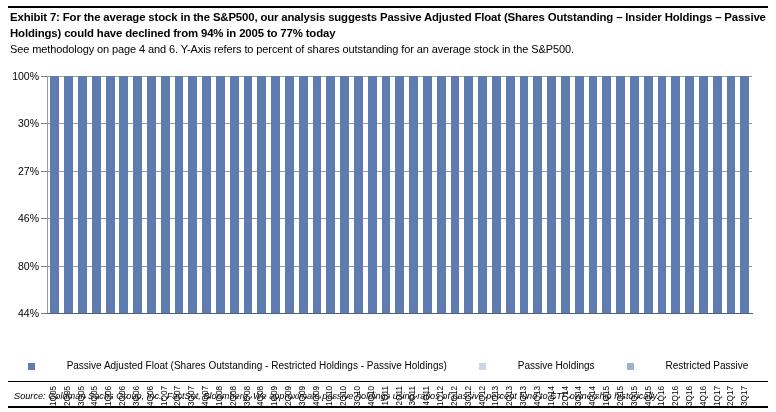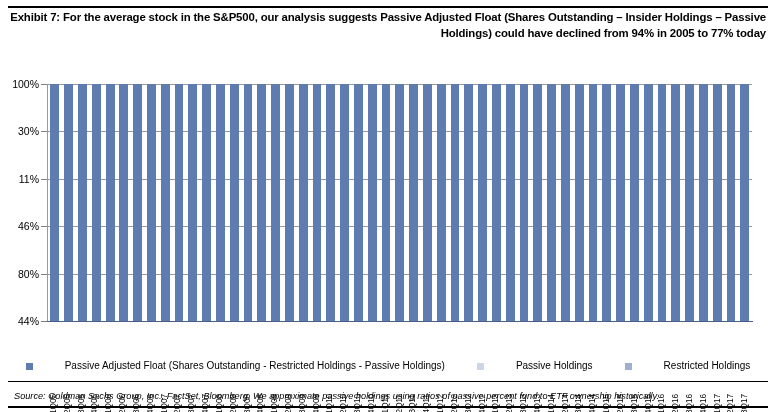--- a/index.html
+++ b/index.html
@@ -22,30 +22,29 @@
     position:absolute;left:8px;right:8px;bottom:4px;height:2px;background:#000;
   }
 
   
   .header{
     position:absolute;left:10px;right:10px;top:10px;
   }
   .title{
     font-size:11.4px;font-weight:bold;line-height:15.5px;letter-spacing:-0.15px;
     margin:0;
-    text-align:right;
   }
   .subtitle{
     font-size:11px;font-weight:normal;line-height:15px;letter-spacing:-0.1px;
     margin:1px 0 0 0;
   }
 
   
   .plot-wrap{
-    position:absolute;left:0;top:78px;width:776px;height:250px;
+    position:absolute;left:0;top:70px;width:776px;height:250px;
   }
   .y-axis{
     position:absolute;left:0;top:0;width:47px;height:243px;
   }
   .y-tick{
     position:absolute;right:8px;font-size:10.5px;line-height:10px;
     transform:translateY(-5px);white-space:nowrap;color:#000;
   }
   .y-tick-mark{
     position:absolute;right:0;width:6px;height:1px;background:#808080;
@@ -108,30 +107,31 @@
 </style>
 </head>
 <body>
 
 <div class="exhibit">
 
   <div class="rule-top"></div>
 
   <div class="header">
     <p class="title">Exhibit 7: For the average stock in the S&amp;P500, our analysis suggests Passive Adjusted Float (Shares Outstanding – Insider Holdings – Passive Holdings) could have declined from 94% in 2005 to 77% today</p>
+    <p class="subtitle">See methodology on page 4 and 6. Y-Axis refers to percent of shares outstanding for an average stock in the S&amp;P500.</p>
   </div>
 
   <div class="plot-wrap">
 
     <div class="y-axis" id="y-axis">
         <div class="y-tick" style="top: 6px;">100%</div>
         <div class="y-tick-mark" style="top: 6px;"></div>
         <div class="y-tick" style="top: 53.4px;">30%</div>
         <div class="y-tick-mark" style="top: 53.4px;"></div>
-        <div class="y-tick" style="top: 100.8px;">11%</div>
+        <div class="y-tick" style="top: 100.8px;">27%</div>
         <div class="y-tick-mark" style="top: 100.8px;"></div>
         <div class="y-tick" style="top: 148.2px;">46%</div>
         <div class="y-tick-mark" style="top: 148.2px;"></div>
         <div class="y-tick" style="top: 195.6px;">80%</div>
         <div class="y-tick-mark" style="top: 195.6px;"></div>
         <div class="y-tick" style="top: 243px;">44%</div>
         <div class="y-tick-mark" style="top: 243px;"></div>
       </div>
 
     <div class="plot">
@@ -565,21 +565,21 @@
       <div class="legend-item">
         <span class="legend-swatch" style="background: rgb(95, 124, 176);"></span>
         <span class="legend-label">Passive Adjusted Float (Shares Outstanding - Restricted Holdings - Passive Holdings)</span>
       </div>
       <div class="legend-item">
         <span class="legend-swatch" style="background: rgb(204, 214, 232);"></span>
         <span class="legend-label">Passive Holdings</span>
       </div>
       <div class="legend-item">
         <span class="legend-swatch" style="background: rgb(158, 176, 208);"></span>
-        <span class="legend-label">Restricted Holdings</span>
+        <span class="legend-label">Restricted Passive</span>
       </div>
     </div>
 
   <div class="rule-bottom"></div>
   <div class="source">Source: Goldman Sachs Group, Inc., FactSet, Bloomberg. We approximate passive holdings using ratios of passive percent fund to ETF ownership historically.</div>
   <div class="rule-bottom2"></div>
 
 </div>
 
 </body></html>

